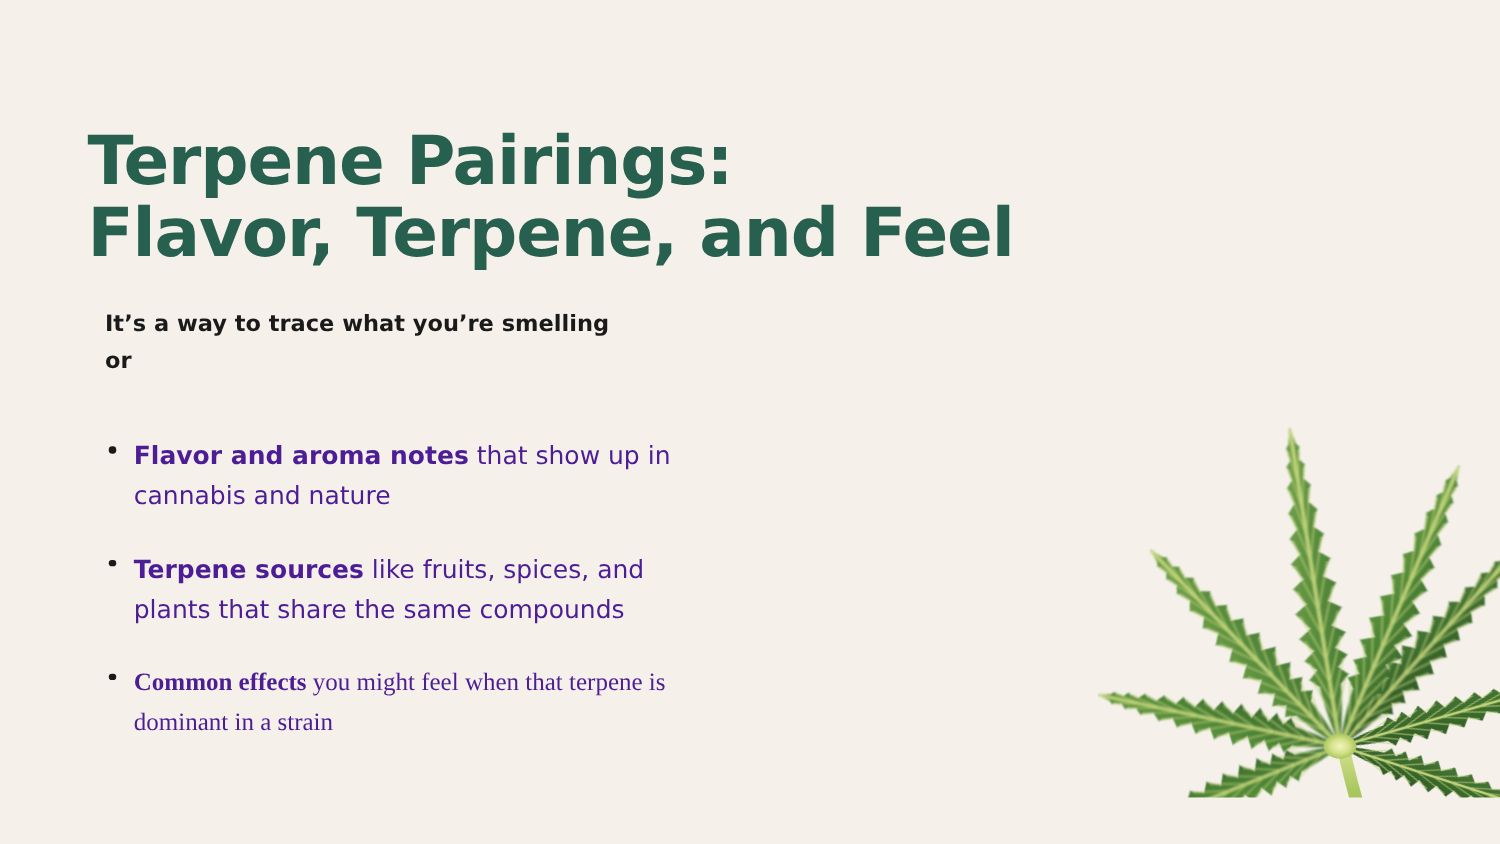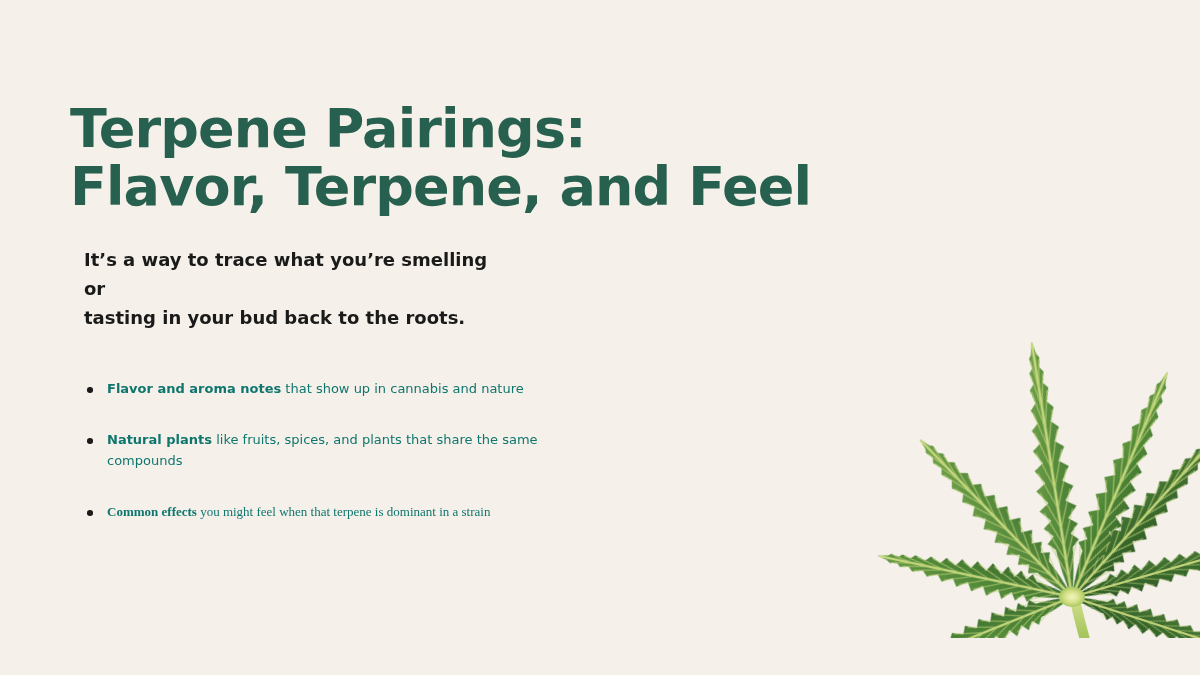--- a/index.html
+++ b/index.html
@@ -66,25 +66,24 @@
   .bullets {
     position:absolute;
     left:14px; top:348px;
     width:480px;
     list-style:none;
   }
   .bullet {
     position:relative;
     padding-left:23px;
     margin-bottom:26px;
-    color:#0f766e;
-    font-size:13px;
+    color:#4c1d95;
+    font-size:20px;
     font-weight:500;
     line-height:1.62;
-    margin-top:30px;
   }
   .bullet:last-child { margin-bottom:0;font-family:Liberation Serif, serif; }
   .bullet-dot {
     position:absolute;
     left:3px; top:9px;
     width:5.5px; height:5.5px;
     border-radius:50%;
     background:#1a1a1a;
   }
   .bullet b { font-weight:800; }
@@ -231,31 +230,30 @@
 
   <div class="content">
 
     <h1 class="title">
       <span class="ln">Terpene Pairings:</span>
       <span class="ln">Flavor, Terpene, and Feel</span>
     </h1>
 
     <p class="subtitle">
       <span class="ln">It’s a way to trace what you’re smelling or</span>
-      <span class="ln">tasting in your bud back to the roots.</span>
     </p>
 
     <ul class="bullets">
       <li class="bullet">
         <span class="bullet-dot"></span>
         <b>Flavor and aroma notes</b><span> that show up in cannabis and nature</span>
       </li>
       <li class="bullet">
         <span class="bullet-dot"></span>
-        <b>Natural plants</b><span> like fruits, spices, and plants that share the same compounds</span>
+        <b>Terpene sources</b><span> like fruits, spices, and plants that share the same compounds</span>
       </li>
       <li class="bullet">
         <span class="bullet-dot"></span>
         <b>Common effects</b><span> you might feel when that terpene is dominant in a strain</span>
       </li>
     </ul>
 
   </div>
 </div>
 

